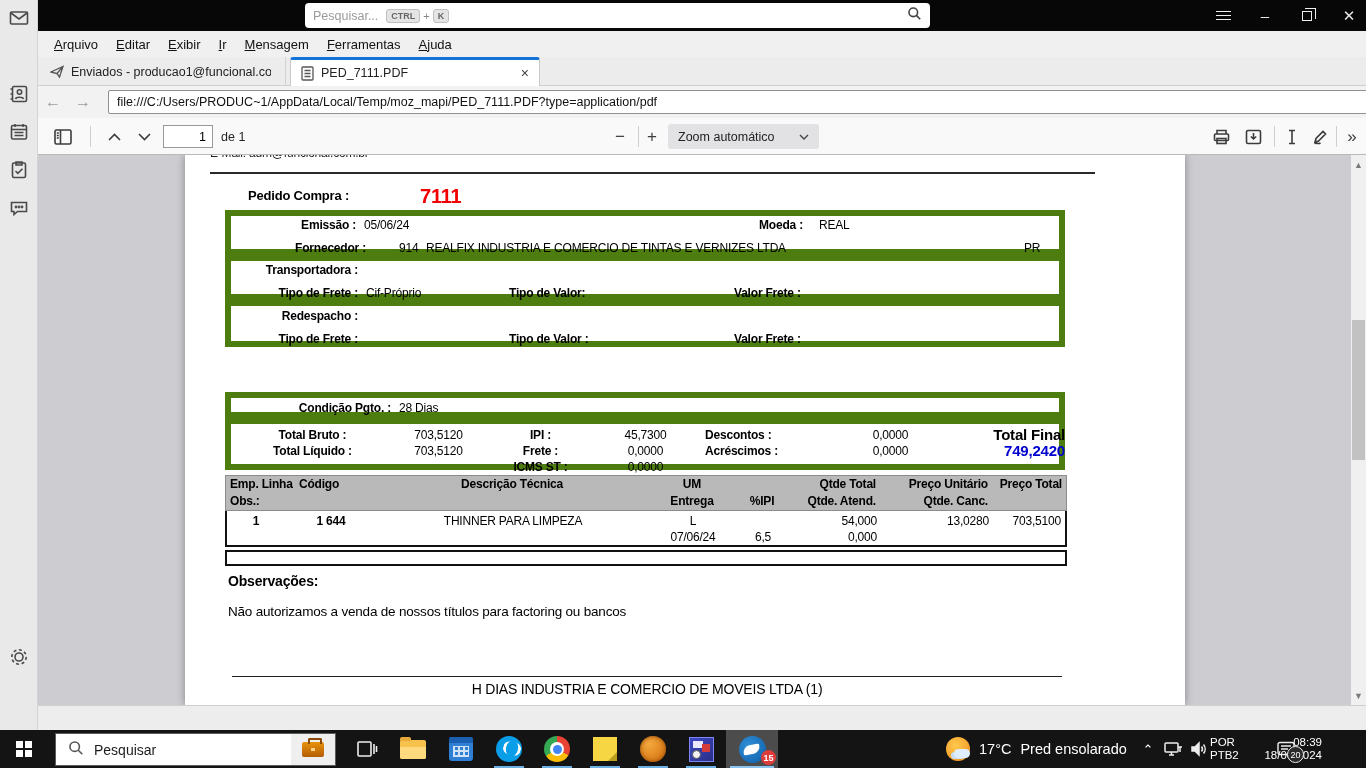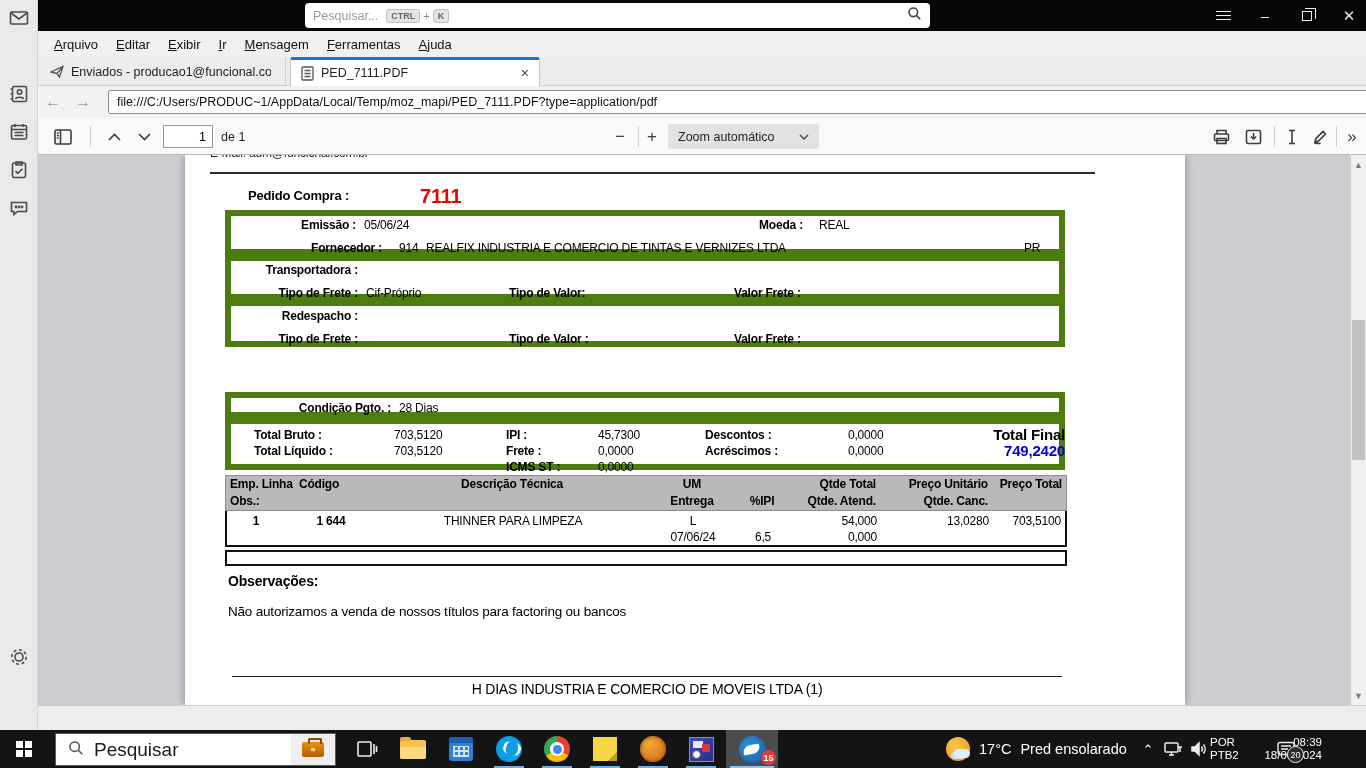--- a/index.html
+++ b/index.html
@@ -68,21 +68,21 @@
   .ped-label { position:absolute; left:63px; top:33px; font-size:13px; font-weight:bold; }
   .ped-num { position:absolute; left:235px; top:30px; font-size:20px; font-weight:bold; color:#f20000; }
   .docbox { position:absolute; left:40px; width:840px; border:6px solid #4d7c0f; background:#fff; }
   .drow { position:relative; height:22px; font-size:12px; }
   .dlabel { position:absolute; font-weight:bold; white-space:nowrap; }
   .dval { position:absolute; white-space:nowrap; }
   .r-edge { text-align:right; }
 
   
   #totgrid { position:absolute; left:0; top:3px; width:836px; display:grid; grid-template-columns:140px 112px 92px 118px 132px 108px 1fr; font-size:12px; line-height:16px; }
-  #totgrid .tr { text-align:left; white-space:nowrap;padding-left:23px; }
+  #totgrid .tr { text-align:center; white-space:nowrap;padding-left:23px; }
   #totgrid .tb { font-weight:bold; }
   #totgrid .tl { text-align:left; padding-left:12px; }
   .total-final-label { font-size:15px; font-weight:bold; text-align:right; padding-right:2px; }
   .total-final-value { font-size:15px; font-weight:bold; color:#0000cf; text-align:right; padding-right:2px; }
 
   
   .itable { position:absolute; left:40px; width:842px; }
   .igrid { display:grid; grid-template-columns:58px 92px 272px 88px 52px 92px 112px 1fr; font-size:12px; }
   #ithead { top:320px; height:36px; background:#b9b9b9; border:1px solid #8c8c8c; font-weight:bold; line-height:17px; }
   #itbody { top:356px; height:36px; border:2px solid #111; border-top:none; background:#fff; line-height:16px; padding-top:2px; }
@@ -99,21 +99,21 @@
 
   
   #taskbar { position:absolute; left:0; top:730px; width:1366px; height:38px; background:#141414; color:#fff; }
   .tb-item { position:absolute; top:0; height:38px; display:flex; align-items:center; justify-content:center; }
   .tb-underline { position:absolute; bottom:0; height:2px; background:#6db0e4; }
   #start { left:0; width:48px; }
   .winlogo { display:grid; grid-template-columns:7px 7px; grid-template-rows:7px 7px; gap:1.5px; }
   .winlogo span { background:#fff; }
   #tb-search { left:55px; top:3px; width:281px; height:33px; background:#fff; border:1px solid #5a5a5a; display:flex; align-items:center; color:#222; }
   #tb-search .mag2 { margin:0 10px 0 12px; }
-  #tb-search .ph2 { font-size:19px; color:#1c1c1c; }
+  #tb-search .ph2 { font-size:14px; color:#1c1c1c; }
   #tb-brief { margin-left:auto; width:44px; height:31px; background:#efefef; display:flex; align-items:center; justify-content:center; }
   .briefcase { width:22px; height:15px; background:linear-gradient(#e8940c,#b35c06); border-radius:2px; position:relative; }
   .briefcase::before { content:""; position:absolute; left:6px; top:-4px; width:10px; height:4px; border:2px solid #8a4a05; border-bottom:none; border-radius:2px 2px 0 0; }
   .briefcase::after { content:""; position:absolute; left:9px; top:6px; width:4px; height:3px; background:#ffd28a; }
   .appico { width:46px; }
   .folder { width:26px; height:19px; background:#f7c14d; border-radius:2px; position:relative; }
   .folder::before { content:""; position:absolute; left:0; top:-3px; width:11px; height:4px; background:#e8a93b; border-radius:2px 2px 0 0; }
   .folder::after { content:""; position:absolute; left:0; top:7px; width:26px; height:12px; background:#ffd97e; border-radius:0 0 2px 2px; }
   .calendar-app { width:24px; height:24px; background:#2f7fd4; border-radius:3px; position:relative; }
   .calendar-app::before { content:""; position:absolute; left:0; top:0; width:24px; height:6px; background:#1b5fb0; border-radius:3px 3px 0 0; }
@@ -317,21 +317,21 @@
       <div class="ped-num">7111</div>
 
       <div class="docbox" style="top:55px;height:45px">
         <div class="drow" style="top:2px">
           <span class="dlabel r-edge" style="left:0;width:125px">Emissão :</span>
           <span class="dval" style="left:133px">05/06/24</span>
           <span class="dlabel" style="left:528px">Moeda :</span>
           <span class="dval" style="left:588px">REAL</span>
         </div>
         <div class="drow" style="top:3px">
-          <span class="dlabel r-edge" style="left:16px;width:135px">Fornecedor :</span>
+          <span class="dlabel r-edge" style="left:0;width:135px">Fornecedor :</span>
           <span class="dval" style="left:168px">914</span>
           <span class="dval" style="left:195px">REALFIX INDUSTRIA E COMERCIO DE TINTAS E VERNIZES LTDA</span>
           <span class="dval" style="left:793px">PR</span>
         </div>
       </div>
 
       <div class="docbox" style="top:100px;height:45px">
         <div class="drow" style="top:2px">
           <span class="dlabel r-edge" style="left:0;width:127px">Transportadora :</span>
         </div>

